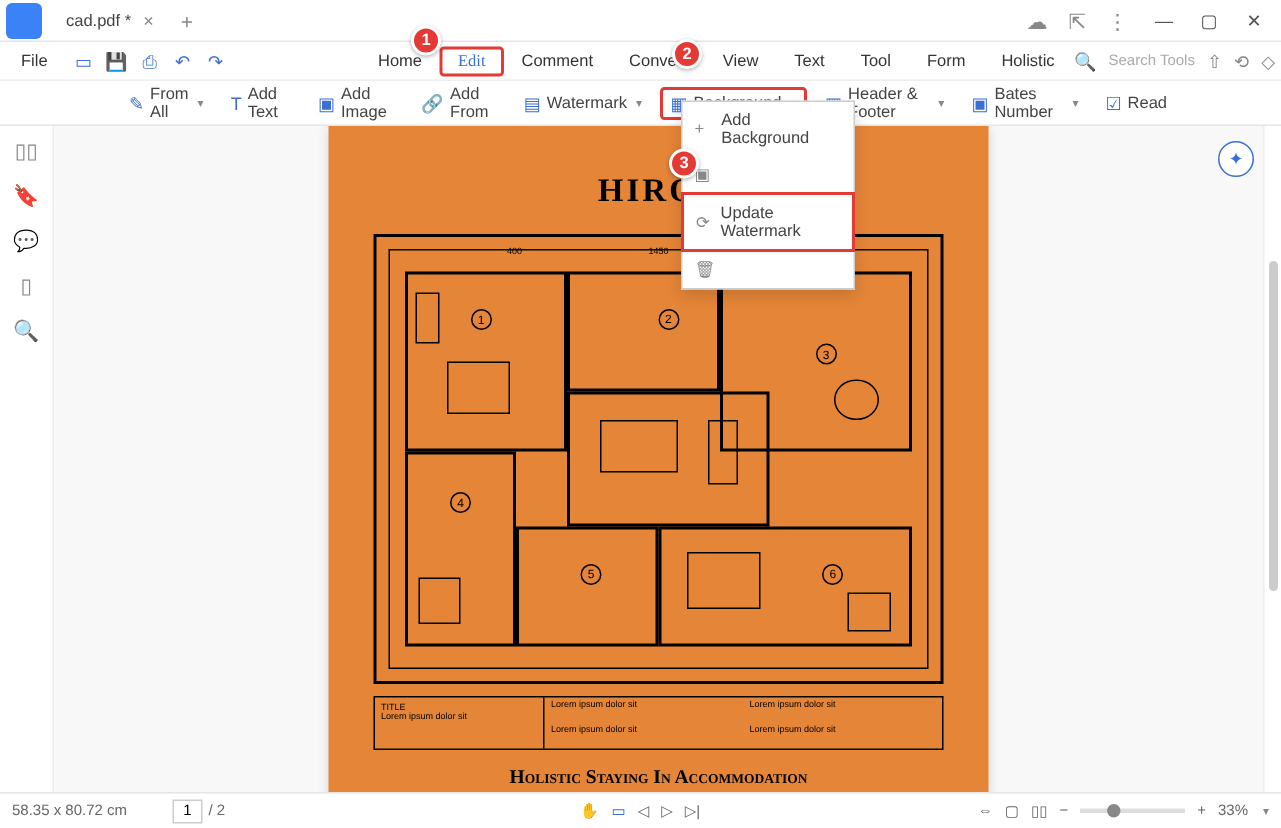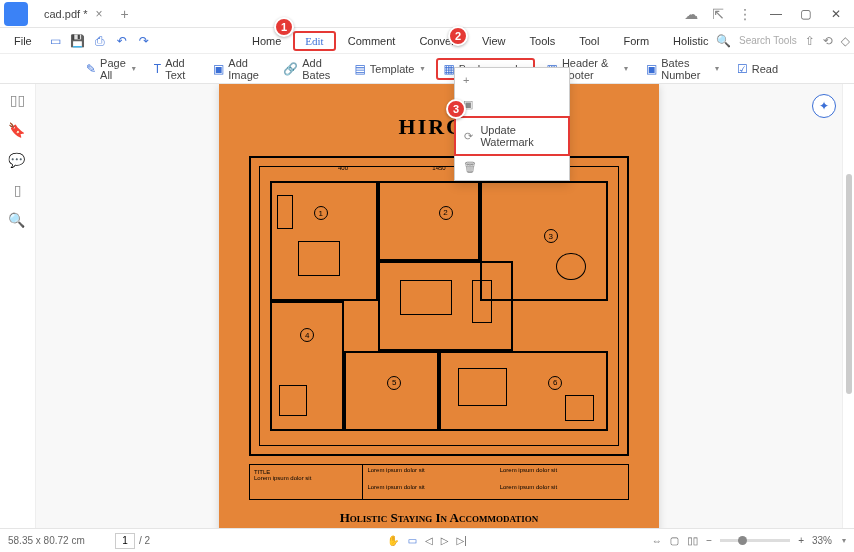--- a/index.html
+++ b/index.html
@@ -104,55 +104,55 @@
     <span>⎙</span>
     <span>↶</span>
     <span>↷</span>
   </div>
   <div class="main-tabs">
     <span class="main-tab">Home</span>
     <span class="main-tab active">Edit</span>
     <span class="main-tab">Comment</span>
     <span class="main-tab">Convert</span>
     <span class="main-tab">View</span>
-    <span class="main-tab">Tools</span>
+    <span class="main-tab">Text</span>
     <span class="main-tab">Tool</span>
     <span class="main-tab">Form</span>
     <span class="main-tab">Holistic</span>
   </div>
   <div class="menu-right">
     <span class="small-icon">🔍</span>
     <span class="search-tools">Search Tools</span>
     <span class="small-icon">⇧</span>
     <span class="small-icon">⟲</span>
     <span class="small-icon">◇</span>
   </div>
 </div>
 
 <div class="toolbar">
   <div class="tool-btn">
       <span class="tool-icon">✎</span>
-      <span>Page All</span>
+      <span>From All</span>
       <span class="chev">▾</span>
     </div>
   <div class="tool-btn">
       <span class="tool-icon">T</span>
       <span>Add Text</span>
     </div>
   <div class="tool-btn">
       <span class="tool-icon">▣</span>
       <span>Add Image</span>
     </div>
   <div class="tool-btn">
       <span class="tool-icon">🔗</span>
-      <span>Add Bates</span>
+      <span>Add From</span>
     </div>
   <div class="tool-btn">
       <span class="tool-icon">▤</span>
-      <span>Template</span>
+      <span>Watermark</span>
       <span class="chev">▾</span>
     </div>
   <div class="tool-btn highlighted">
       <span class="tool-icon">▦</span>
       <span>Background</span>
       <span class="chev">▾</span>
     </div>
   <div class="tool-btn">
       <span class="tool-icon">▥</span>
       <span>Header &amp; Footer</span>
@@ -235,20 +235,21 @@
 
     </div>
   </div>
   <div class="right-rail"></div>
   <div class="scroll-thumb"></div>
 </div>
 
 <div class="dropdown">
   <div class="dropdown-item">
       <span class="dd-icon">+</span>
+      <span>Add Background</span>
     </div>
   <div class="dropdown-item">
       <span class="dd-icon">▣</span>
     </div>
   <div class="dropdown-item highlighted">
       <span class="dd-icon">⟳</span>
       <span>Update Watermark</span>
     </div>
   <div class="dropdown-item">
       <span class="dd-icon">🗑</span>

